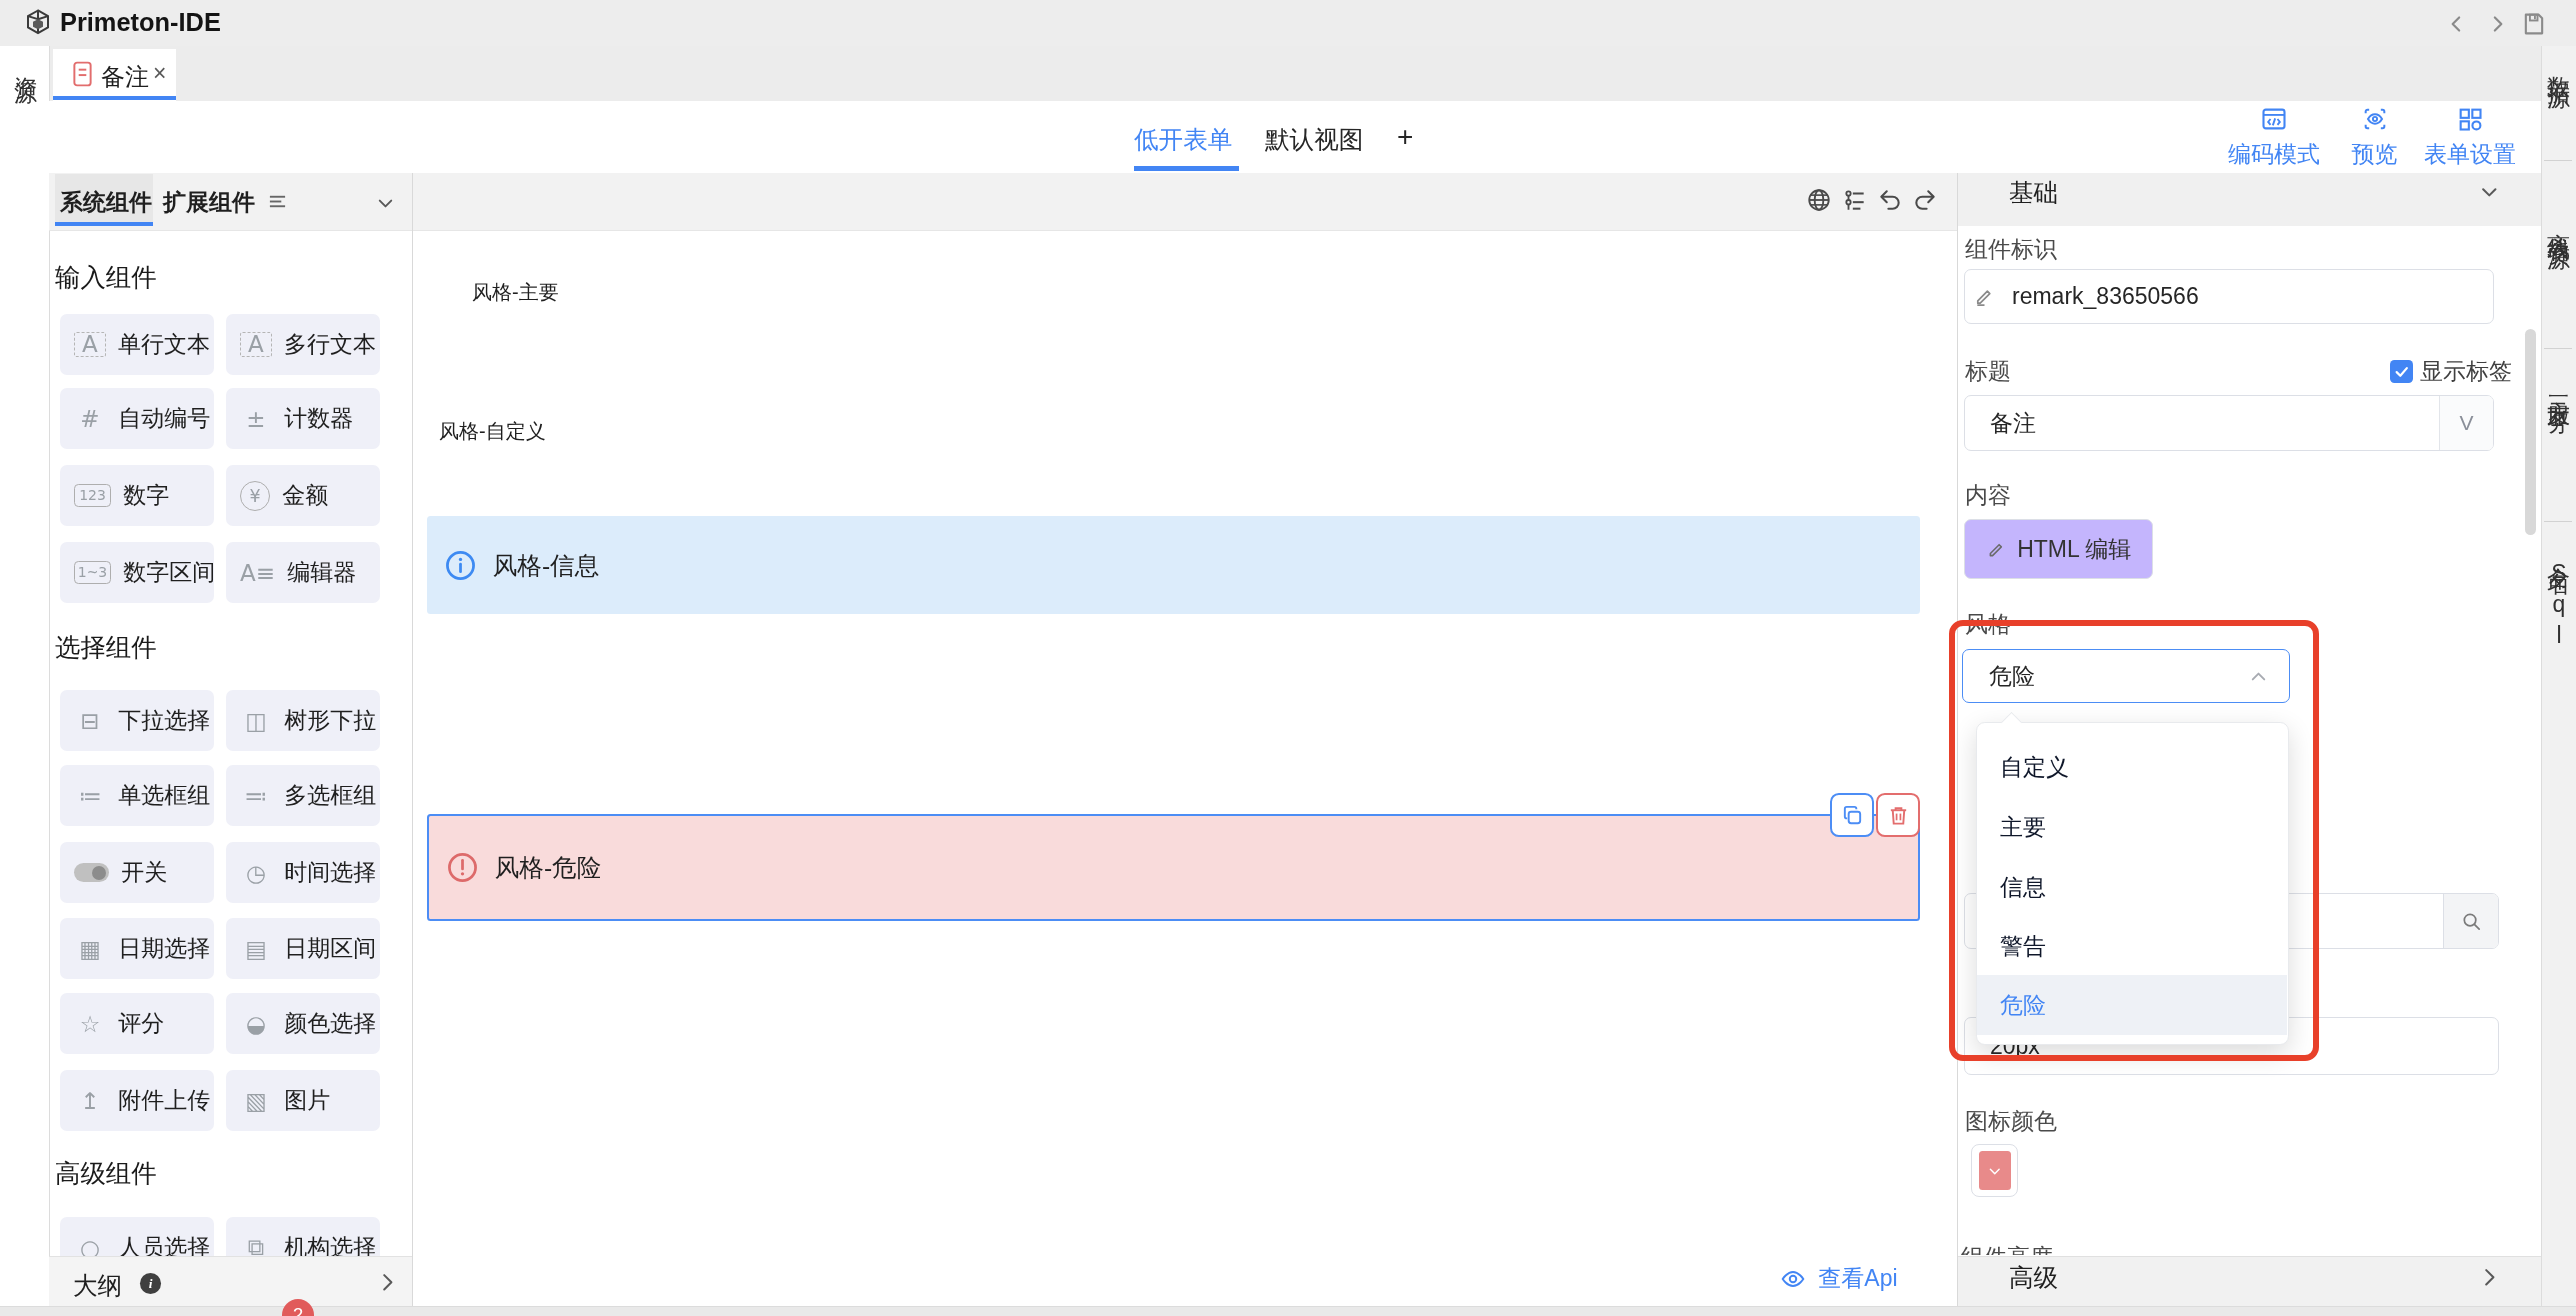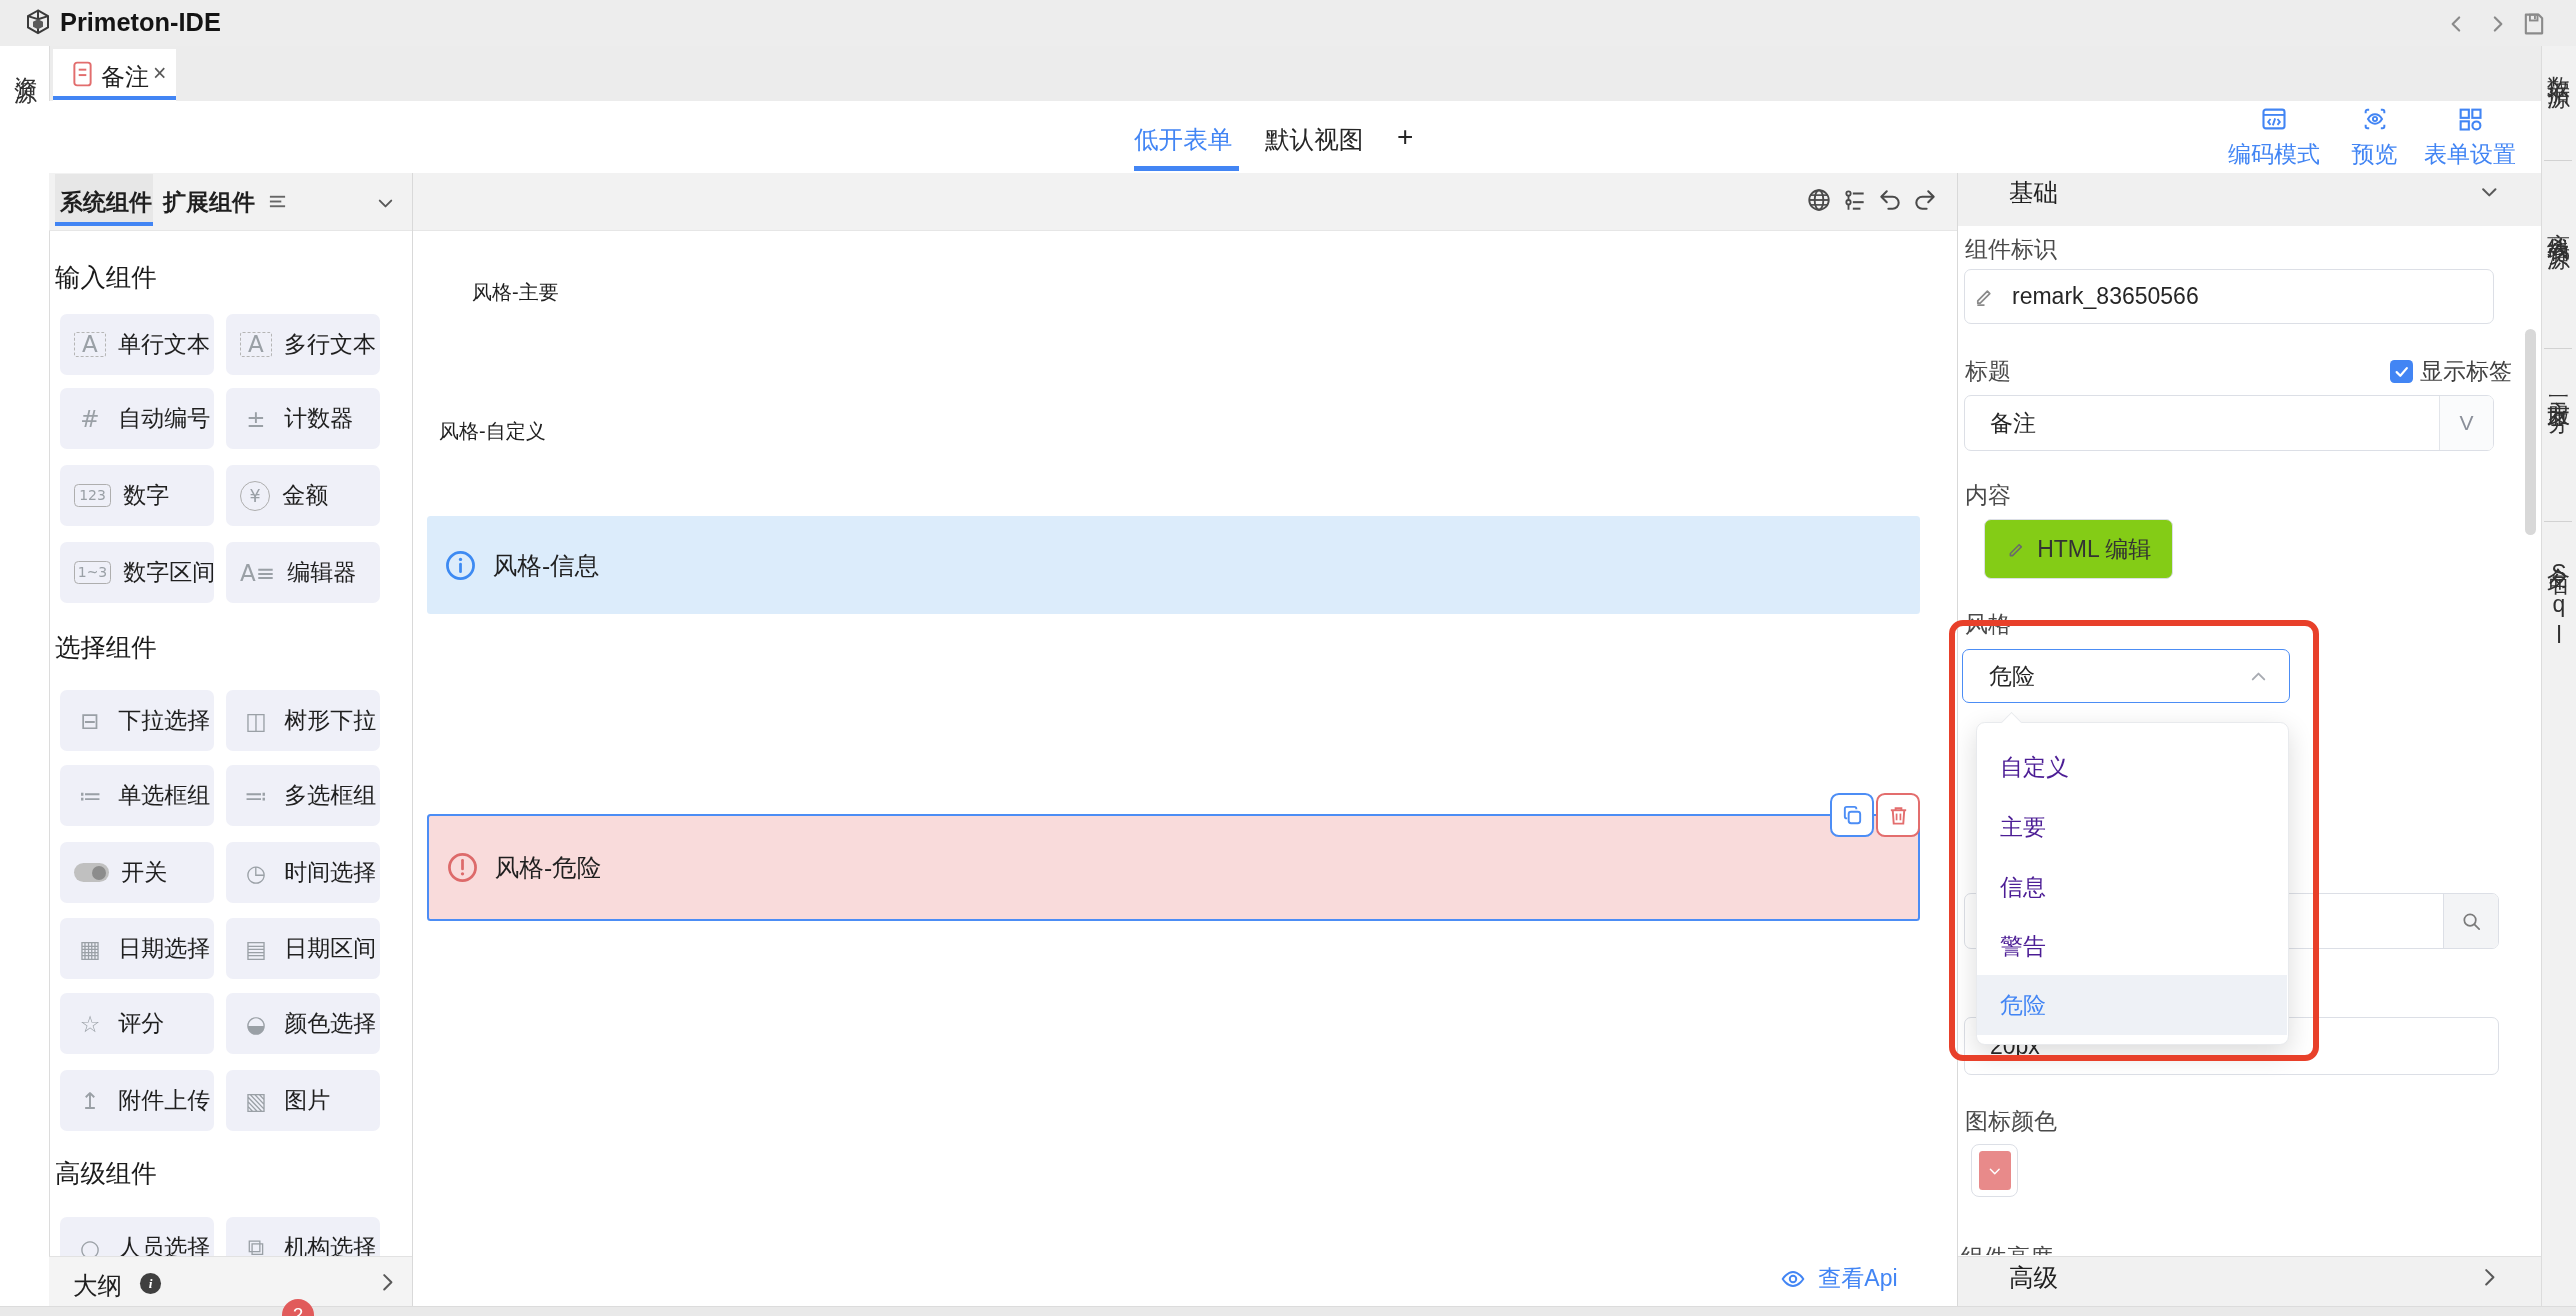--- a/index.html
+++ b/index.html
@@ -62,25 +62,25 @@
 
   
   .insp-border{left:1957px;top:173px;width:0.9px;height:1144px;background:#d9d9d9;}
   .sec-bar{left:1958px;width:583px;height:53px;background:#f0f0f0;display:flex;align-items:center;justify-content:space-between;padding:0 39px 14px 51px;box-sizing:border-box;}
   .sec-title{font-size:24.6px;color:#1f1f1f;}
   .f-label{font-size:23px;color:#4a4a4a;}
   .ibox{position:absolute;background:#fff;border:1.8px solid #dcdfe6;border-radius:7px;display:flex;align-items:center;box-sizing:border-box;}
   .ibox input{border:none;outline:none;background:transparent;font-size:23px;color:#262626;flex:1;min-width:0;font-family:inherit;}
   .suffix-v{width:53px;align-self:stretch;border-left:1.8px solid #e2e5ea;background:#fafbfc;display:flex;align-items:center;justify-content:center;color:#8a8f99;font-size:21px;border-radius:0 5.3px 5.3px 0;cursor:pointer;}
   .checkbox{width:23px;height:23px;border-radius:4.4px;background:#4285f4;display:flex;align-items:center;justify-content:center;cursor:pointer;}
-  .btn-outline{position:absolute;background:#84cc16;border:1.8px solid #dcdfe6;border-radius:7px;display:flex;align-items:center;justify-content:center;gap:10.5px;font-size:23px;color:#333;cursor:pointer;box-sizing:border-box;margin-left:20px;}
+  .btn-outline{position:absolute;background:#c4b5fd;border:1.8px solid #dcdfe6;border-radius:7px;display:flex;align-items:center;justify-content:center;gap:10.5px;font-size:23px;color:#333;cursor:pointer;box-sizing:border-box;}
   .select{left:1962px;top:649px;width:328px;height:54px;border:1.8px solid #4c8df5;border-radius:7px;background:#fff;display:flex;align-items:center;justify-content:space-between;padding:0 19px 0 26px;box-sizing:border-box;z-index:2;cursor:pointer;}
   .dropdown{left:1976px;top:722px;width:311px;height:321px;background:#fff;border:0.9px solid #e8eaed;border-radius:8.8px;box-shadow:0 8.8px 26px rgba(0,0,0,.14);z-index:6;}
   .dd-arrow{left:2004px;top:715px;width:14px;height:14px;background:#fff;border-left:0.9px solid #e8eaed;border-top:0.9px solid #e8eaed;transform:rotate(45deg);z-index:7;}
-  .option{position:absolute;left:1977px;width:310px;height:60px;line-height:60px;padding-left:23px;font-size:23px;color:#4c1d95;z-index:7;box-sizing:border-box;cursor:pointer;}
+  .option{position:absolute;left:1977px;width:310px;height:60px;line-height:60px;padding-left:23px;font-size:23px;color:#0f172a;z-index:7;box-sizing:border-box;cursor:pointer;}
   .option.active{background:#eef1f6;color:#4285f4;}
   .annotation{left:1949px;top:620px;width:358px;height:429px;border:6.1px solid #e8402a;border-radius:14px;z-index:10;pointer-events:none;}
   .swatch-wrap{left:1971px;top:1144px;width:47px;height:53px;border:1.8px solid #dcdfe6;border-radius:8px;background:#fff;display:flex;align-items:center;justify-content:center;box-sizing:border-box;cursor:pointer;}
   .swatch{width:32px;height:39px;background:#e88a8a;border-radius:3.5px;display:flex;align-items:center;justify-content:center;}
   .clip-label{left:1961px;top:1242px;width:175px;height:13px;overflow:hidden;font-size:23px;color:#4a4a4a;}
   .scroll-thumb{left:2525px;top:329px;width:11.4px;height:206px;border-radius:6.1px;background:#d8d8d8;}
 
   
   .right-strip{left:2541px;top:46px;width:35px;height:1271px;background:#f1f1f1;border-left:0.9px solid #dcdcdc;}
   .rs-item{position:absolute;left:2541px;width:35px;text-align:center;cursor:pointer;}

